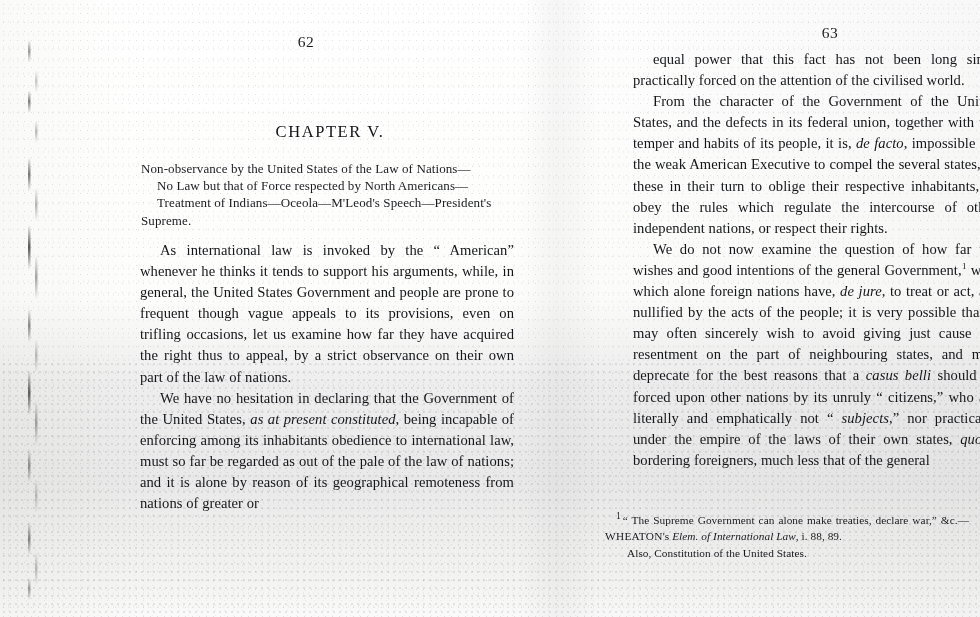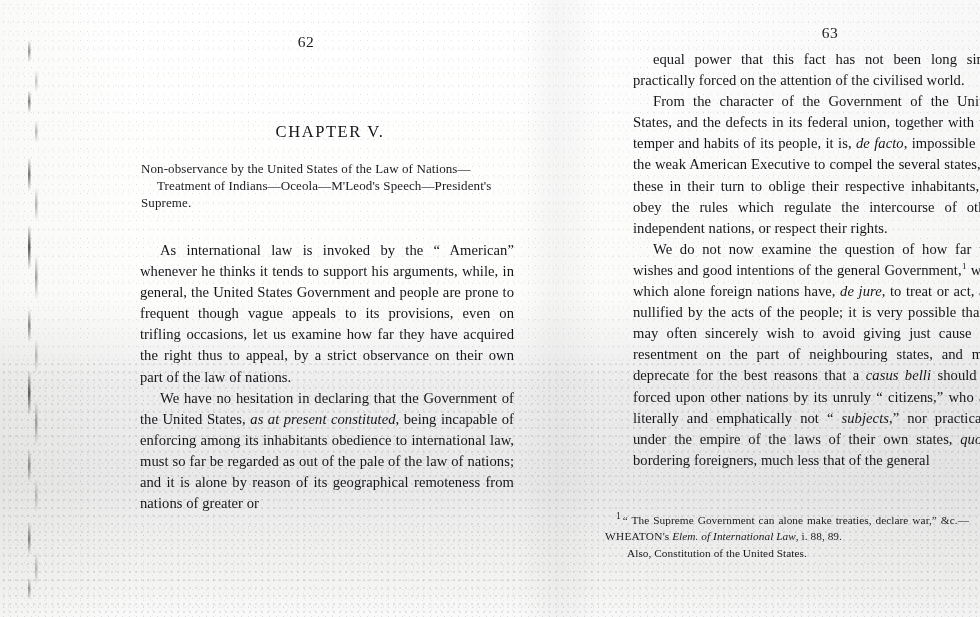--- a/index.html
+++ b/index.html
@@ -233,20 +233,21 @@
   <div class="gutter-shade"></div>
 
   <div class="page page-left ink">
 
     <div class="folio folio-left">62</div>
 
     <div class="chapter-title">CHAPTER V.</div>
 
     <div class="chapter-argument">
       <span class="arg-line">Non-observance by the United States of the Law of Nations—</span>
+      <span class="arg-line ind">No Law but that of Force respected by North Americans—</span>
       <span class="arg-line ind">Treatment of Indians—Oceola—M'Leod's Speech—President's</span>
       <span class="arg-line">Supreme.</span>
     </div>
 
     <div class="col-body col-left-body">
         <p class="first-para"><span>As international law is invoked by the “ American” whenever he thinks it tends to support his arguments, while, in general, the United States Government and people are prone to frequent though vague appeals to its provisions, even on trifling occasions, let us examine how far they have acquired the right thus to appeal, by a strict observance on their own part of the law of nations.</span></p>
         <p class=""><span>We have no hesitation in declaring that the Government of the United States, </span><i>as at present constituted</i><span>, being incapable of enforcing among its inhabitants obedience to international law, must so far be regarded as out of the pale of the law of nations; and it is alone by reason of its geographical remoteness from nations of greater or</span></p>
       </div>
   </div>
 

